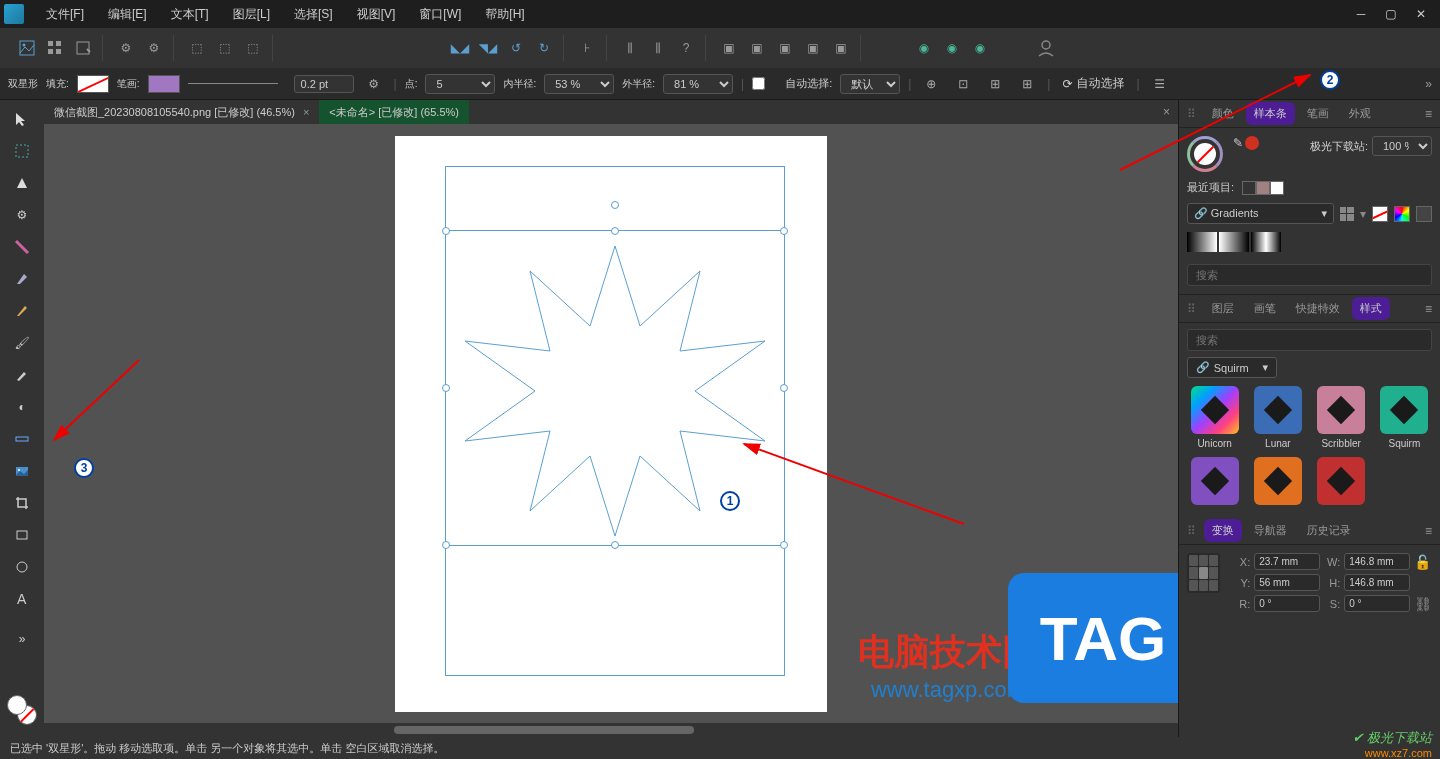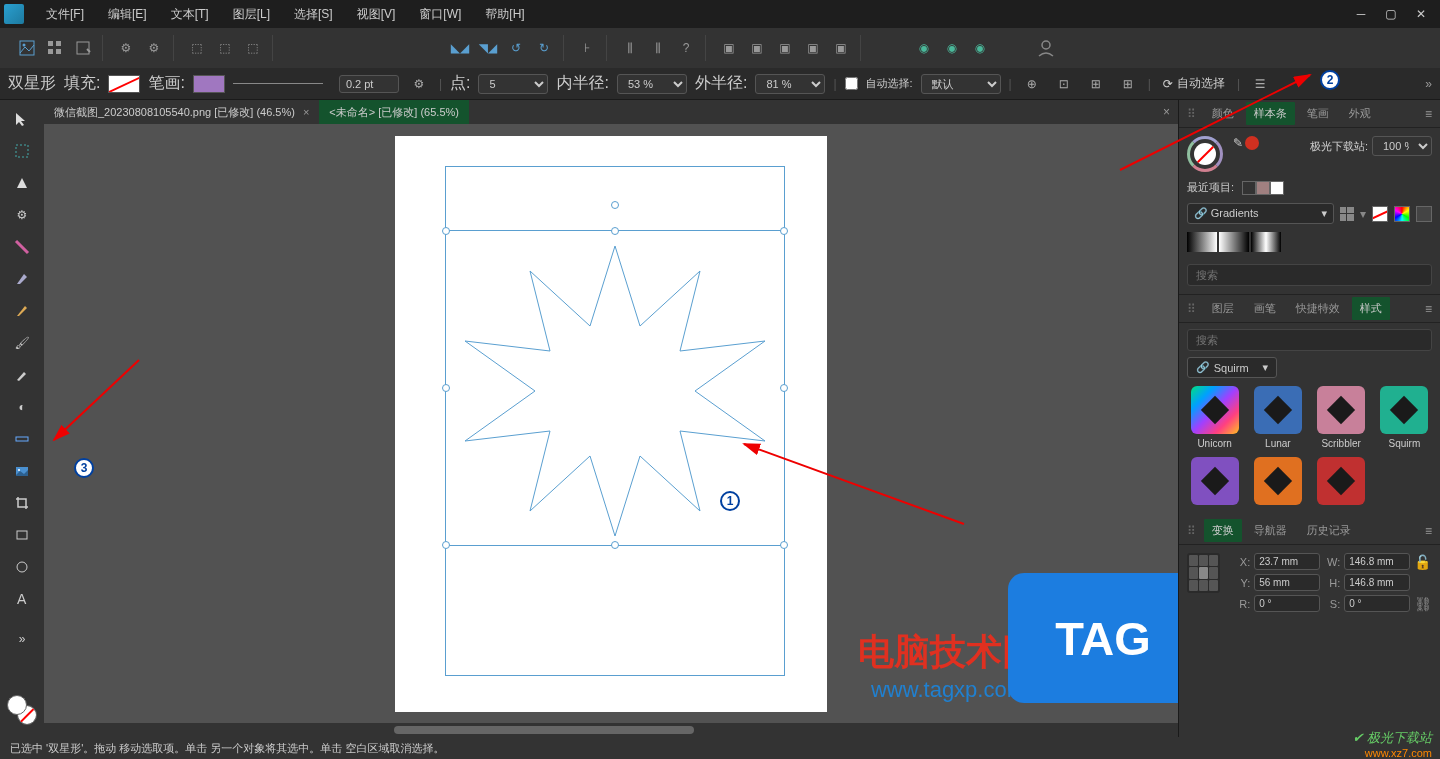--- a/index.html
+++ b/index.html
@@ -15,29 +15,29 @@
 
 .toolbar { height: 40px; background: #333; display: flex; align-items: center; padding: 0 8px; gap: 4px; }
 .tb-group { display: flex; gap: 2px; padding: 0 6px; border-right: 1px solid #444; align-items:center;}
 .tb-group:last-child { border-right: none; }
 .tb-btn { width: 26px; height: 26px; display: flex; align-items: center; justify-content: center; color: #999; cursor: pointer; border-radius: 3px; }
 .tb-btn.green { color: #4ab89a;}
 .tb-btn.blue { color: #5a9fd0;}
 
 
 .context-bar { height: 32px; background: #2a2a2a; display: flex; align-items: center; padding: 0 8px; gap: 8px; border-bottom: 1px solid #1a1a1a; }
-.ctx-label { color: #ccc; font-size: 16px; }
+.ctx-label { color: #ccc; font-size: 10px; }
 .color-swatch { width: 32px; height: 18px; border: 1px solid #555; cursor: pointer; }
 .swatch-none { background: #fff; position: relative; overflow: hidden; }
 .swatch-none::after { content: ''; position: absolute; width: 140%; height: 2px; background: red; top: 50%; left: -20%; transform: rotate(-25deg); }
 .swatch-purple { background: #a077c0; }
 .ctx-input { background: #333; border: 1px solid #555; color: #ccc; padding: 2px 6px; width: 60px; font-size: 11px; border-radius:3px;}
 .ctx-select { background: #333; border: 1px solid #555; color: #ccc; padding: 2px 6px; font-size: 11px; border-radius:3px;}
 .stroke-line { width: 90px; height: 1px; background: #888; margin-right: 8px; }
-.checkbox-lbl { display: flex; align-items: center; gap: 8px; font-size: 11px; }
+.checkbox-lbl { display: flex; align-items: center; gap: 20px; font-size: 11px; }
 .ctx-icon-btn { width:24px; height:24px; display:flex; align-items:center; justify-content:center; color:#aaa; cursor:pointer;}
 .convert-btn{display:flex;align-items:center;gap:4px;color:#ccc;cursor:pointer;padding:0 4px;}
 
 
 .main { display: flex; height: calc(100% - 28px - 40px - 32px - 22px); }
 
 
 .tool-panel { width: 44px; background: #333; display: flex; flex-direction: column; align-items: center; padding: 4px 0; gap: 2px; }
 .tool-btn { width: 30px; height: 30px; display: flex; align-items: center; justify-content: center; cursor: pointer; border-radius: 3px; color: #ccc;}
 .color-circles { margin-top: auto; width:30px; height:30px; position:relative; margin-bottom:8px;}
@@ -57,30 +57,30 @@
 .canvas { width: 432px; height: 576px; background: #fff; position: relative; }
 .artboard-border { position: absolute; border: 1px solid #5a9fd0; }
 .sel-dashed { position: absolute; border: 1px solid #5a9fd0; }
 .handle { width: 8px; height: 8px; background: #fff; border: 1px solid #5a9fd0; border-radius: 50%; position: absolute; }
 .star-path { stroke: #5a9fd0; stroke-width: 1; fill: none; }
 .annotation-arrow { position: absolute; pointer-events: none; }
 .annotation-badge { position: absolute; width: 20px; height: 20px; background: #fff; border: 2px solid #0040a0; border-radius: 50%; display: flex; align-items: center; justify-content: center; font-weight: bold; color: #0040a0; font-size: 12px; z-index: 100; }
 .watermark { position: absolute; bottom: 20px; right: 140px; pointer-events:none;}
 .wm-red { color: #e03020; font-size: 36px; font-weight: bold; }
 .wm-url { color: #2080d0; font-size: 22px; text-align:center;}
-.wm-tag { position:absolute; bottom:20px; right:0; width:190px; height:130px; background:#1c7de0; border-radius:16px; display:flex; align-items:center; justify-content:center; color:#fff; font-size:47px; font-weight:bold;}
+.wm-tag { position:absolute; bottom:20px; right:0; width:190px; height:130px; background:#1c7de0; border-radius:16px; display:flex; align-items:center; justify-content:center; color:#fff; font-size:62px; font-weight:bold;}
 .scroll-x { height: 14px; background: #333; display:flex; align-items:center;}
 .scroll-thumb-x { width: 300px; height: 8px; background: #666; border-radius: 4px; margin-left: 350px; }
 .download-badge{position:absolute; bottom:0; right:8px;}
 
 
 .right-panels { width: 262px; background: #333; display: flex; flex-direction: column; border-left: 1px solid #1a1a1a;}
 .panel-tabs { height: 28px; display: flex; align-items: center; padding: 0 8px; gap: 4px; border-bottom: 1px solid #222;}
 .panel-tab { padding: 4px 8px; font-size: 11px; color: #999; cursor: pointer; }
-.panel-tab.active { color: #ccc; background: #14532d; border-radius: 1px; font-family: Liberation Serif, serif; }
+.panel-tab.active { color: #ccc; background: #4c1d95; border-radius: 6px; font-family: Liberation Serif, serif; }
 .panel-grip { color: #666; margin-right: 4px; cursor: move;}
 .panel-menu { margin-left: auto; color: #999; cursor: pointer; }
 .panel-body { padding: 8px; }
 .color-wheel-area { display: flex; align-items: flex-start; gap: 10px; }
 .picker-circle{width:36px;height:36px;border-radius:50%;position:relative;}
 .picker-ring { width:36px; height:36px; border-radius:50%; border:3px solid #888; position:absolute;}
 .picker-inner{ width:22px; height:22px; border-radius:50%; background:#fff; position:absolute; top:7px; left:7px; overflow:hidden;}
 .picker-inner::after{content:'';position:absolute;width:200%;height:2px;background:red;top:50%;left:-50%;transform:rotate(-45deg);}
 .eyedrop-group{display:flex;align-items:center;gap:2px;}
 .red-dot{width:14px;height:14px;border-radius:50%;background:#d03020;}
@@ -229,21 +229,21 @@
   <select class="ctx-select" style="width:70px;"><option>5</option></select>
   <span class="ctx-label">内半径:</span>
   <select class="ctx-select" style="width:70px;"><option>53 %</option></select>
   <span class="ctx-label">外半径:</span>
   <select class="ctx-select" style="width:70px;"><option>81 %</option></select>
   <span style="color:#555;">|</span>
   <label class="checkbox-lbl">
       <input type="checkbox" style=""> 
       <span>自动选择:</span>
     </label>
-  <select class="ctx-select" style="width:80px;"><option>默认</option></select>
+  <select class="ctx-select" style="width:60px;"><option>默认</option></select>
   <span style="color:#555;">|</span>
   <div class="ctx-icon-btn">⊕</div>
   <div class="ctx-icon-btn">⊡</div>
   <div class="ctx-icon-btn">⊞</div>
   <div class="ctx-icon-btn">⊞</div>
   <span style="color:#555;">|</span>
   <div class="convert-btn">
     <span>⟳</span>
       <span>自动选择</span>
   </div>

